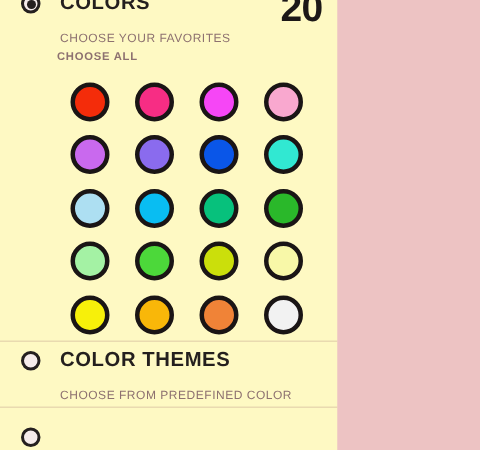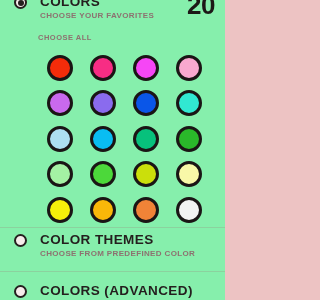--- a/index.html
+++ b/index.html
@@ -11,21 +11,21 @@
   }
   body {
     background: #edc3c3;
     font-family: "Liberation Sans", sans-serif;
     -webkit-font-smoothing: antialiased;
   }
   .screen {
     position: relative;
     width: 225px;
     height: 300px;
-    background: #86efac;
+    background: #fef9c3;
     overflow: hidden;
   }
 
   
   .option-row {
     position: absolute;
     left: 0;
     width: 225px;
     display: flex;
     align-items: flex-start;
@@ -65,23 +65,23 @@
     color: #241f1e;
     font-weight: 600;
     white-space: nowrap;
   }
   .option-sub {
     display: block;
     font-size: 8px;
     line-height: 11px;
     letter-spacing: 0.35px;
     color: #8d7170;
-    font-weight: 700;
+    font-weight: 400;
     white-space: nowrap;
-    margin-top: 1px;
+    margin-top: 11px;
   }
 
   
   #header-row { top: -6px; }
 
   .count-badge {
     position: absolute;
     right: 10px;
     top: -8px;
     font-size: 26px;
@@ -186,18 +186,15 @@
     <span class="option-text">
       <span class="option-title">COLOR THEMES</span>
       <span class="option-sub">CHOOSE FROM PREDEFINED COLOR</span>
     </span>
   </div>
 
   <div class="divider" id="divider-2"></div>
 
   <div class="option-row" id="advanced-row">
     <span class="radio"></span>
-    <span class="option-text">
-      <span class="option-title">COLORS (ADVANCED)</span>
-    </span>
   </div>
 
 </div>
 
 </body></html>

